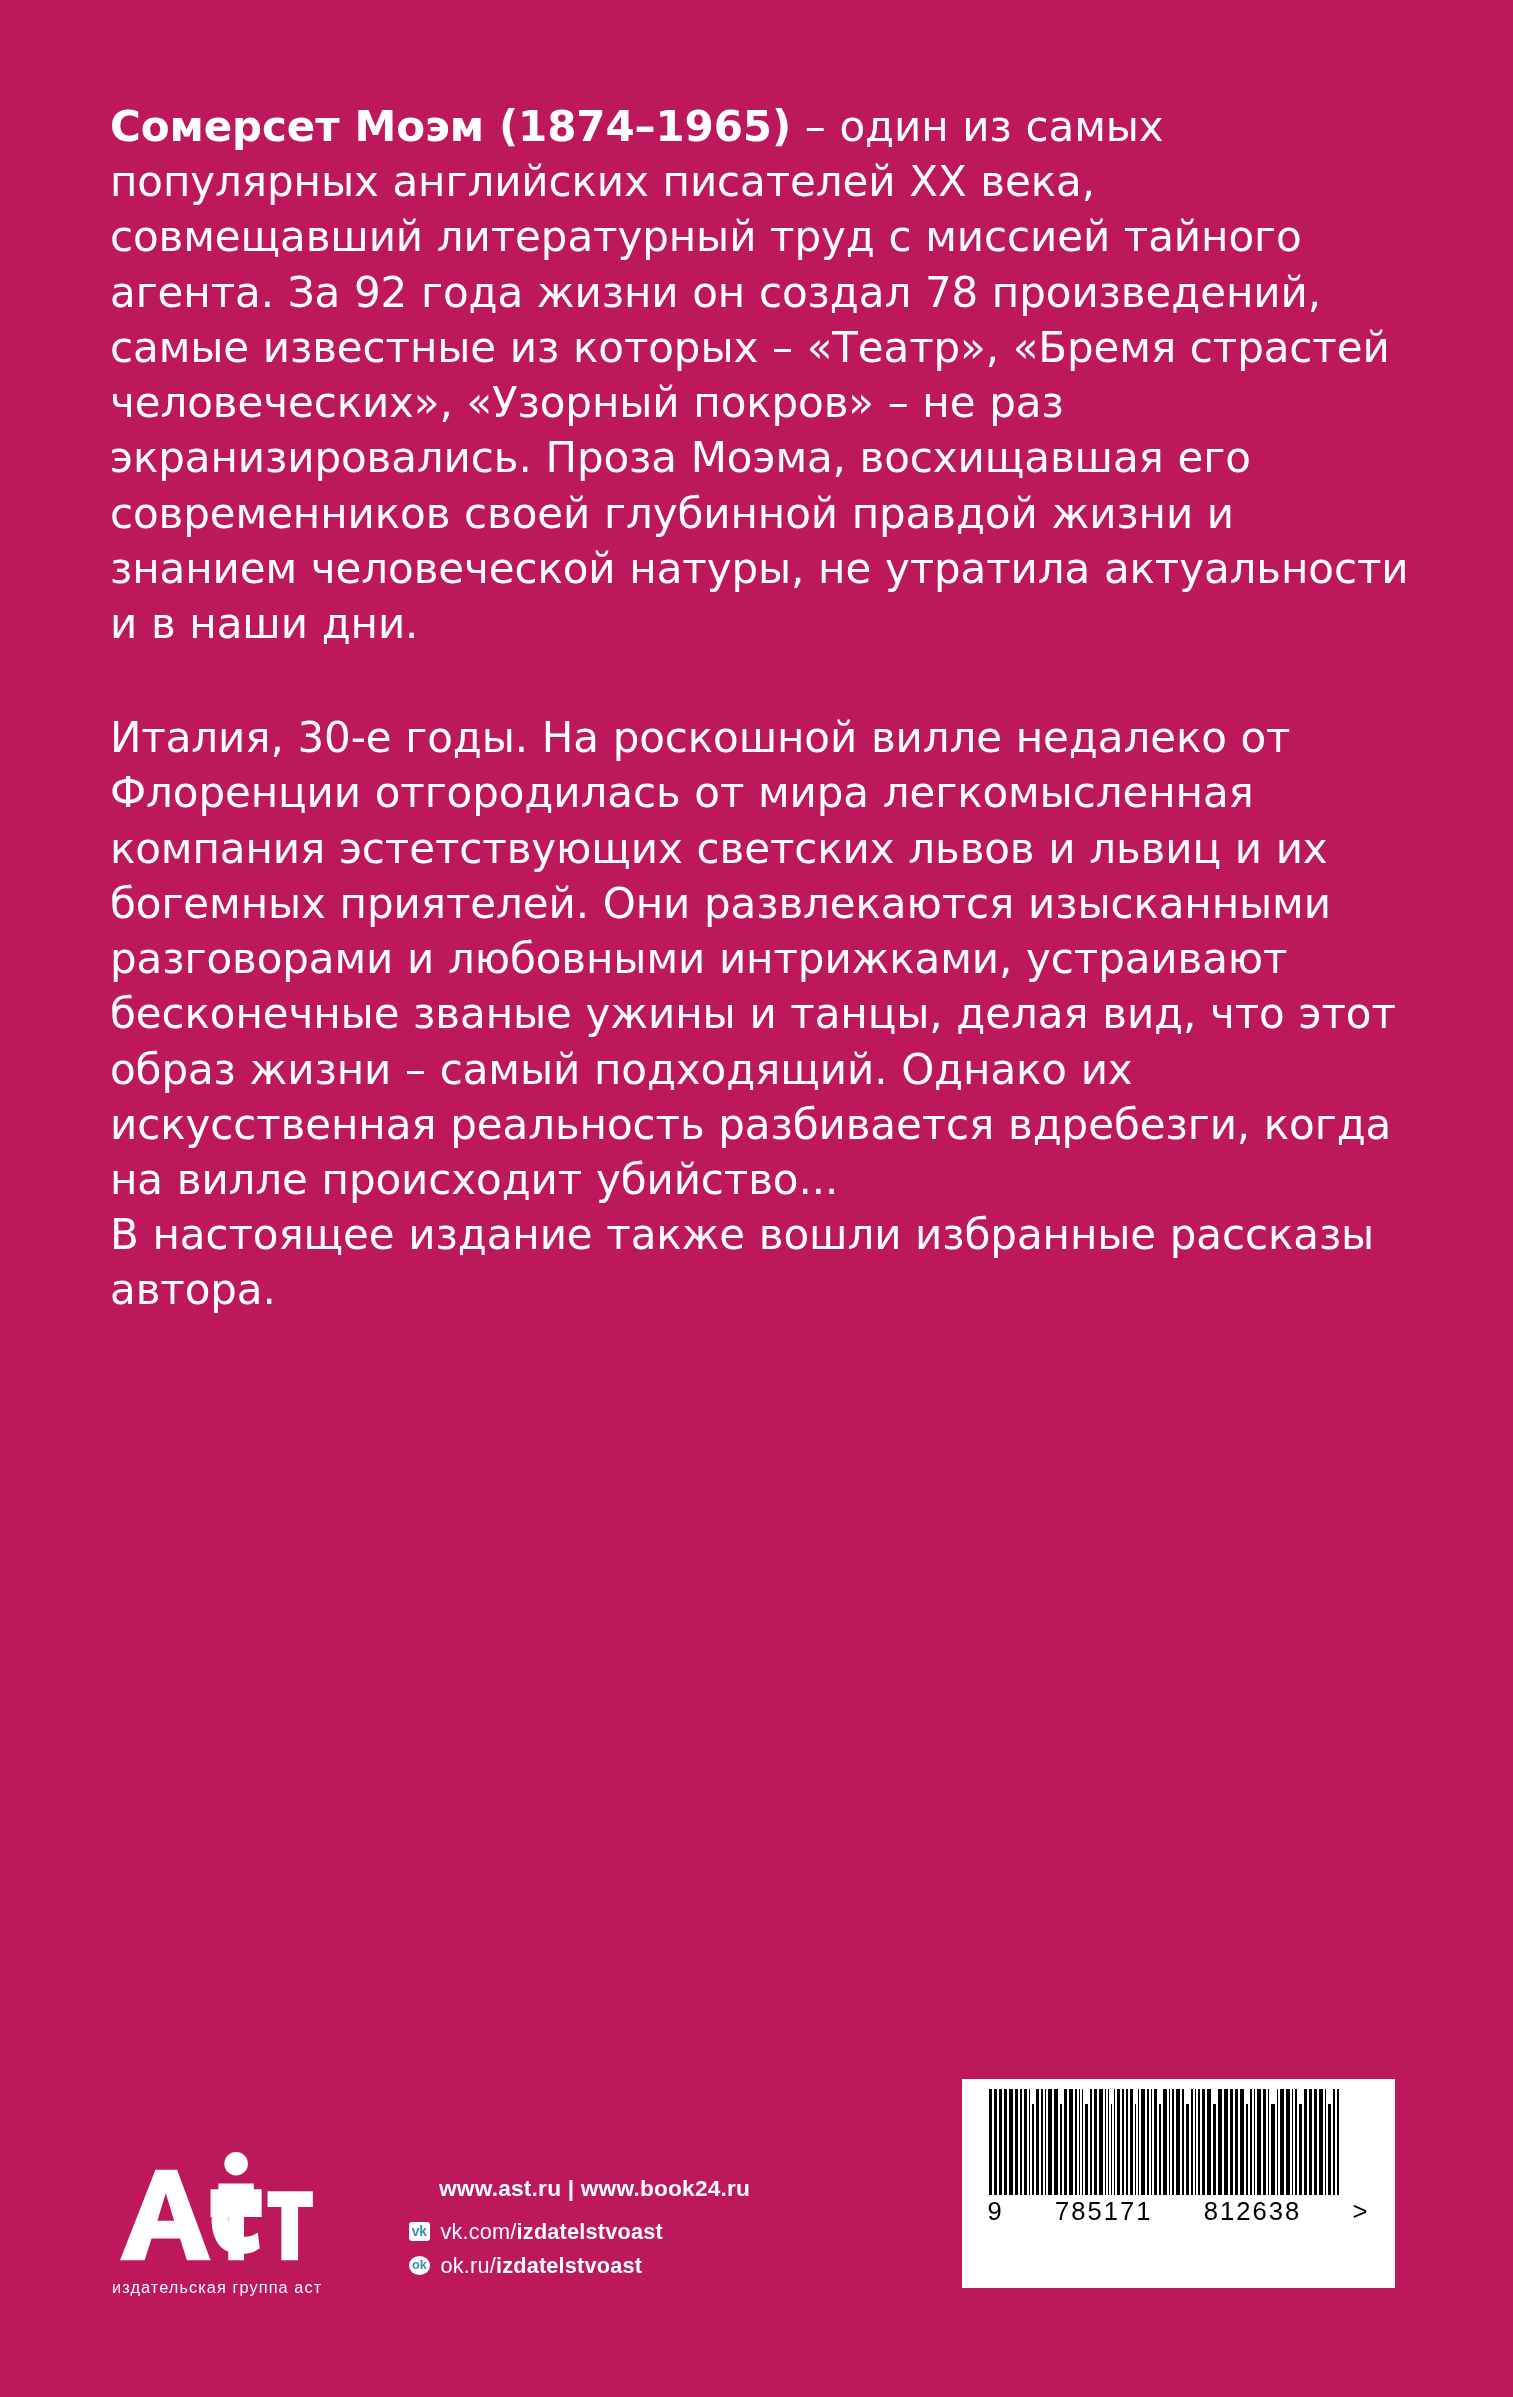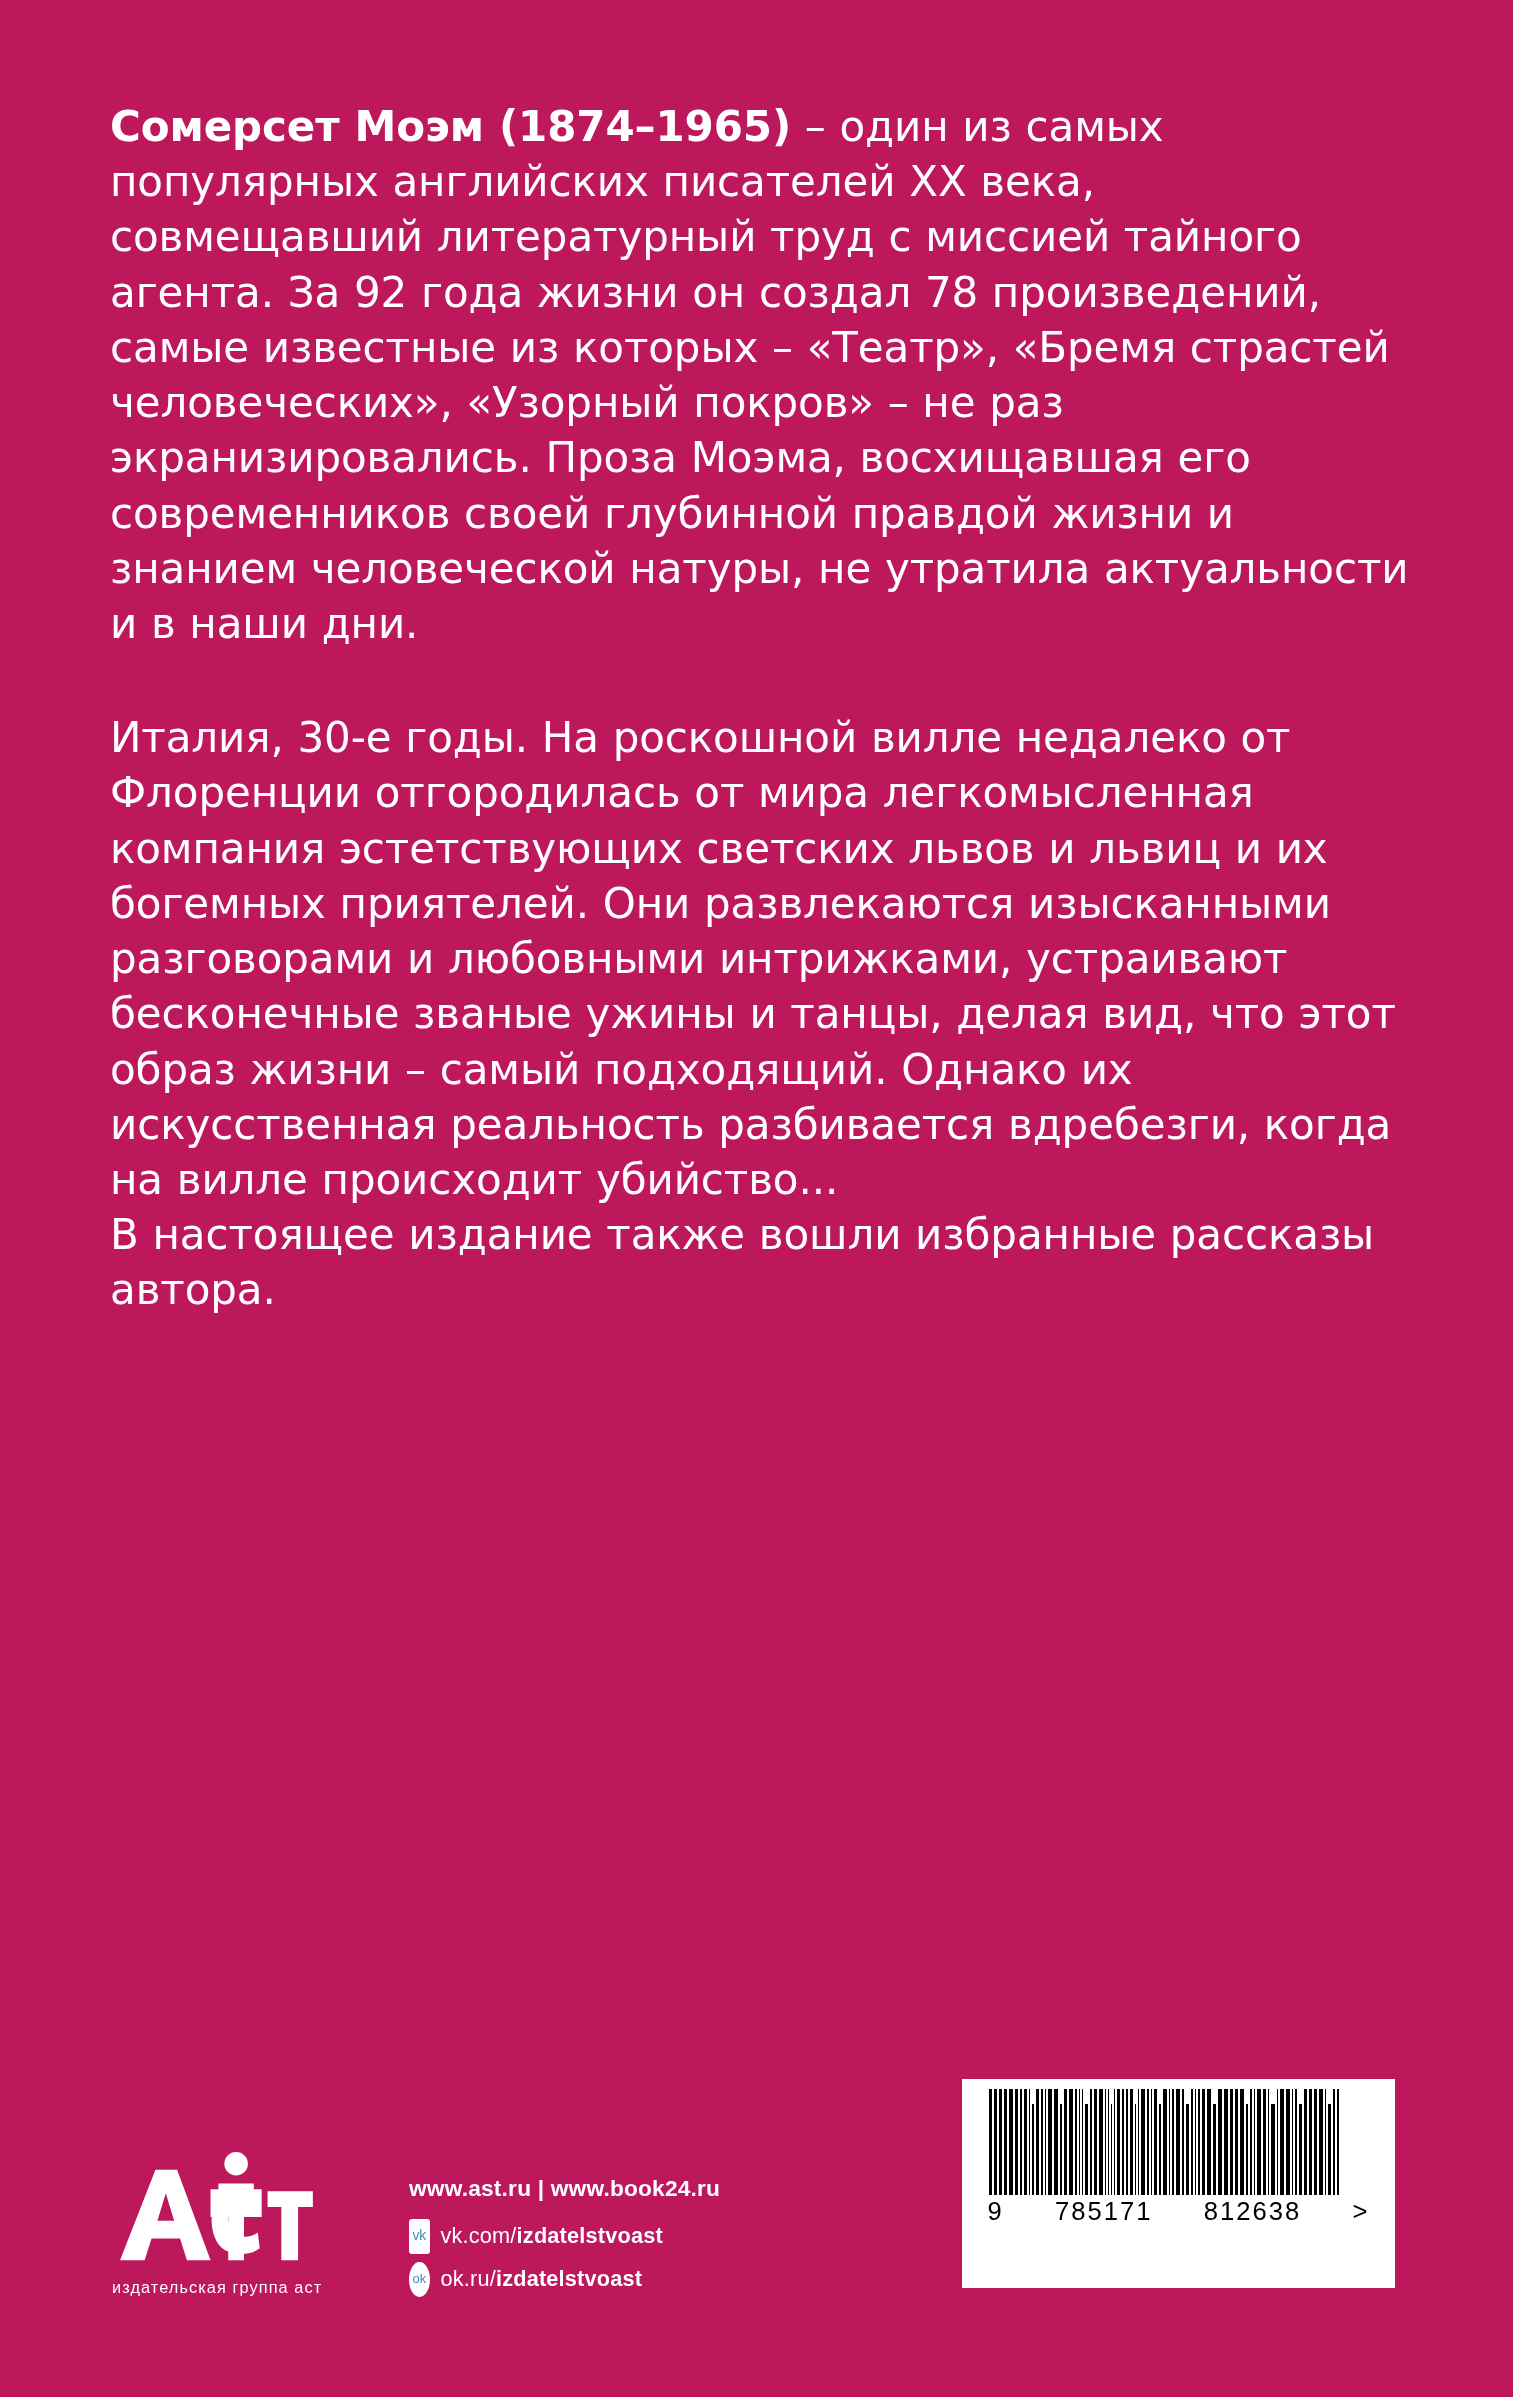--- a/index.html
+++ b/index.html
@@ -109,35 +109,36 @@
     top: 102px;
     color: #FFFFFF;
     font-family: "Liberation Sans", sans-serif;
   }
   .links .site-line {
     font-size: 22.7px;
     font-weight: bold;
     letter-spacing: 0.2px;
     margin-bottom: 16.7px;
     white-space: nowrap;
+    margin-left: 30px;
   }
   .social-row {
     display: flex;
     align-items: center;
     margin-bottom: 7.9px;
     white-space: nowrap;
   }
   .social-badge {
     width: 20.7px;
-    height: 35px;
+    height: 19px;
     background: #FFFFFF;
     color: #3E8BB5;
     border-radius: 3px;
     font-size: 13.8px;
-    font-weight: normal;
+    font-weight: bold;
     display: inline-flex;
     align-items: center;
     justify-content: center;
     margin-right: 10.8px;
     font-family: "Liberation Sans", sans-serif;
     line-height: 1;
   }
   .social-badge.ok {
     border-radius: 50%;
     font-size: 12.8px;

